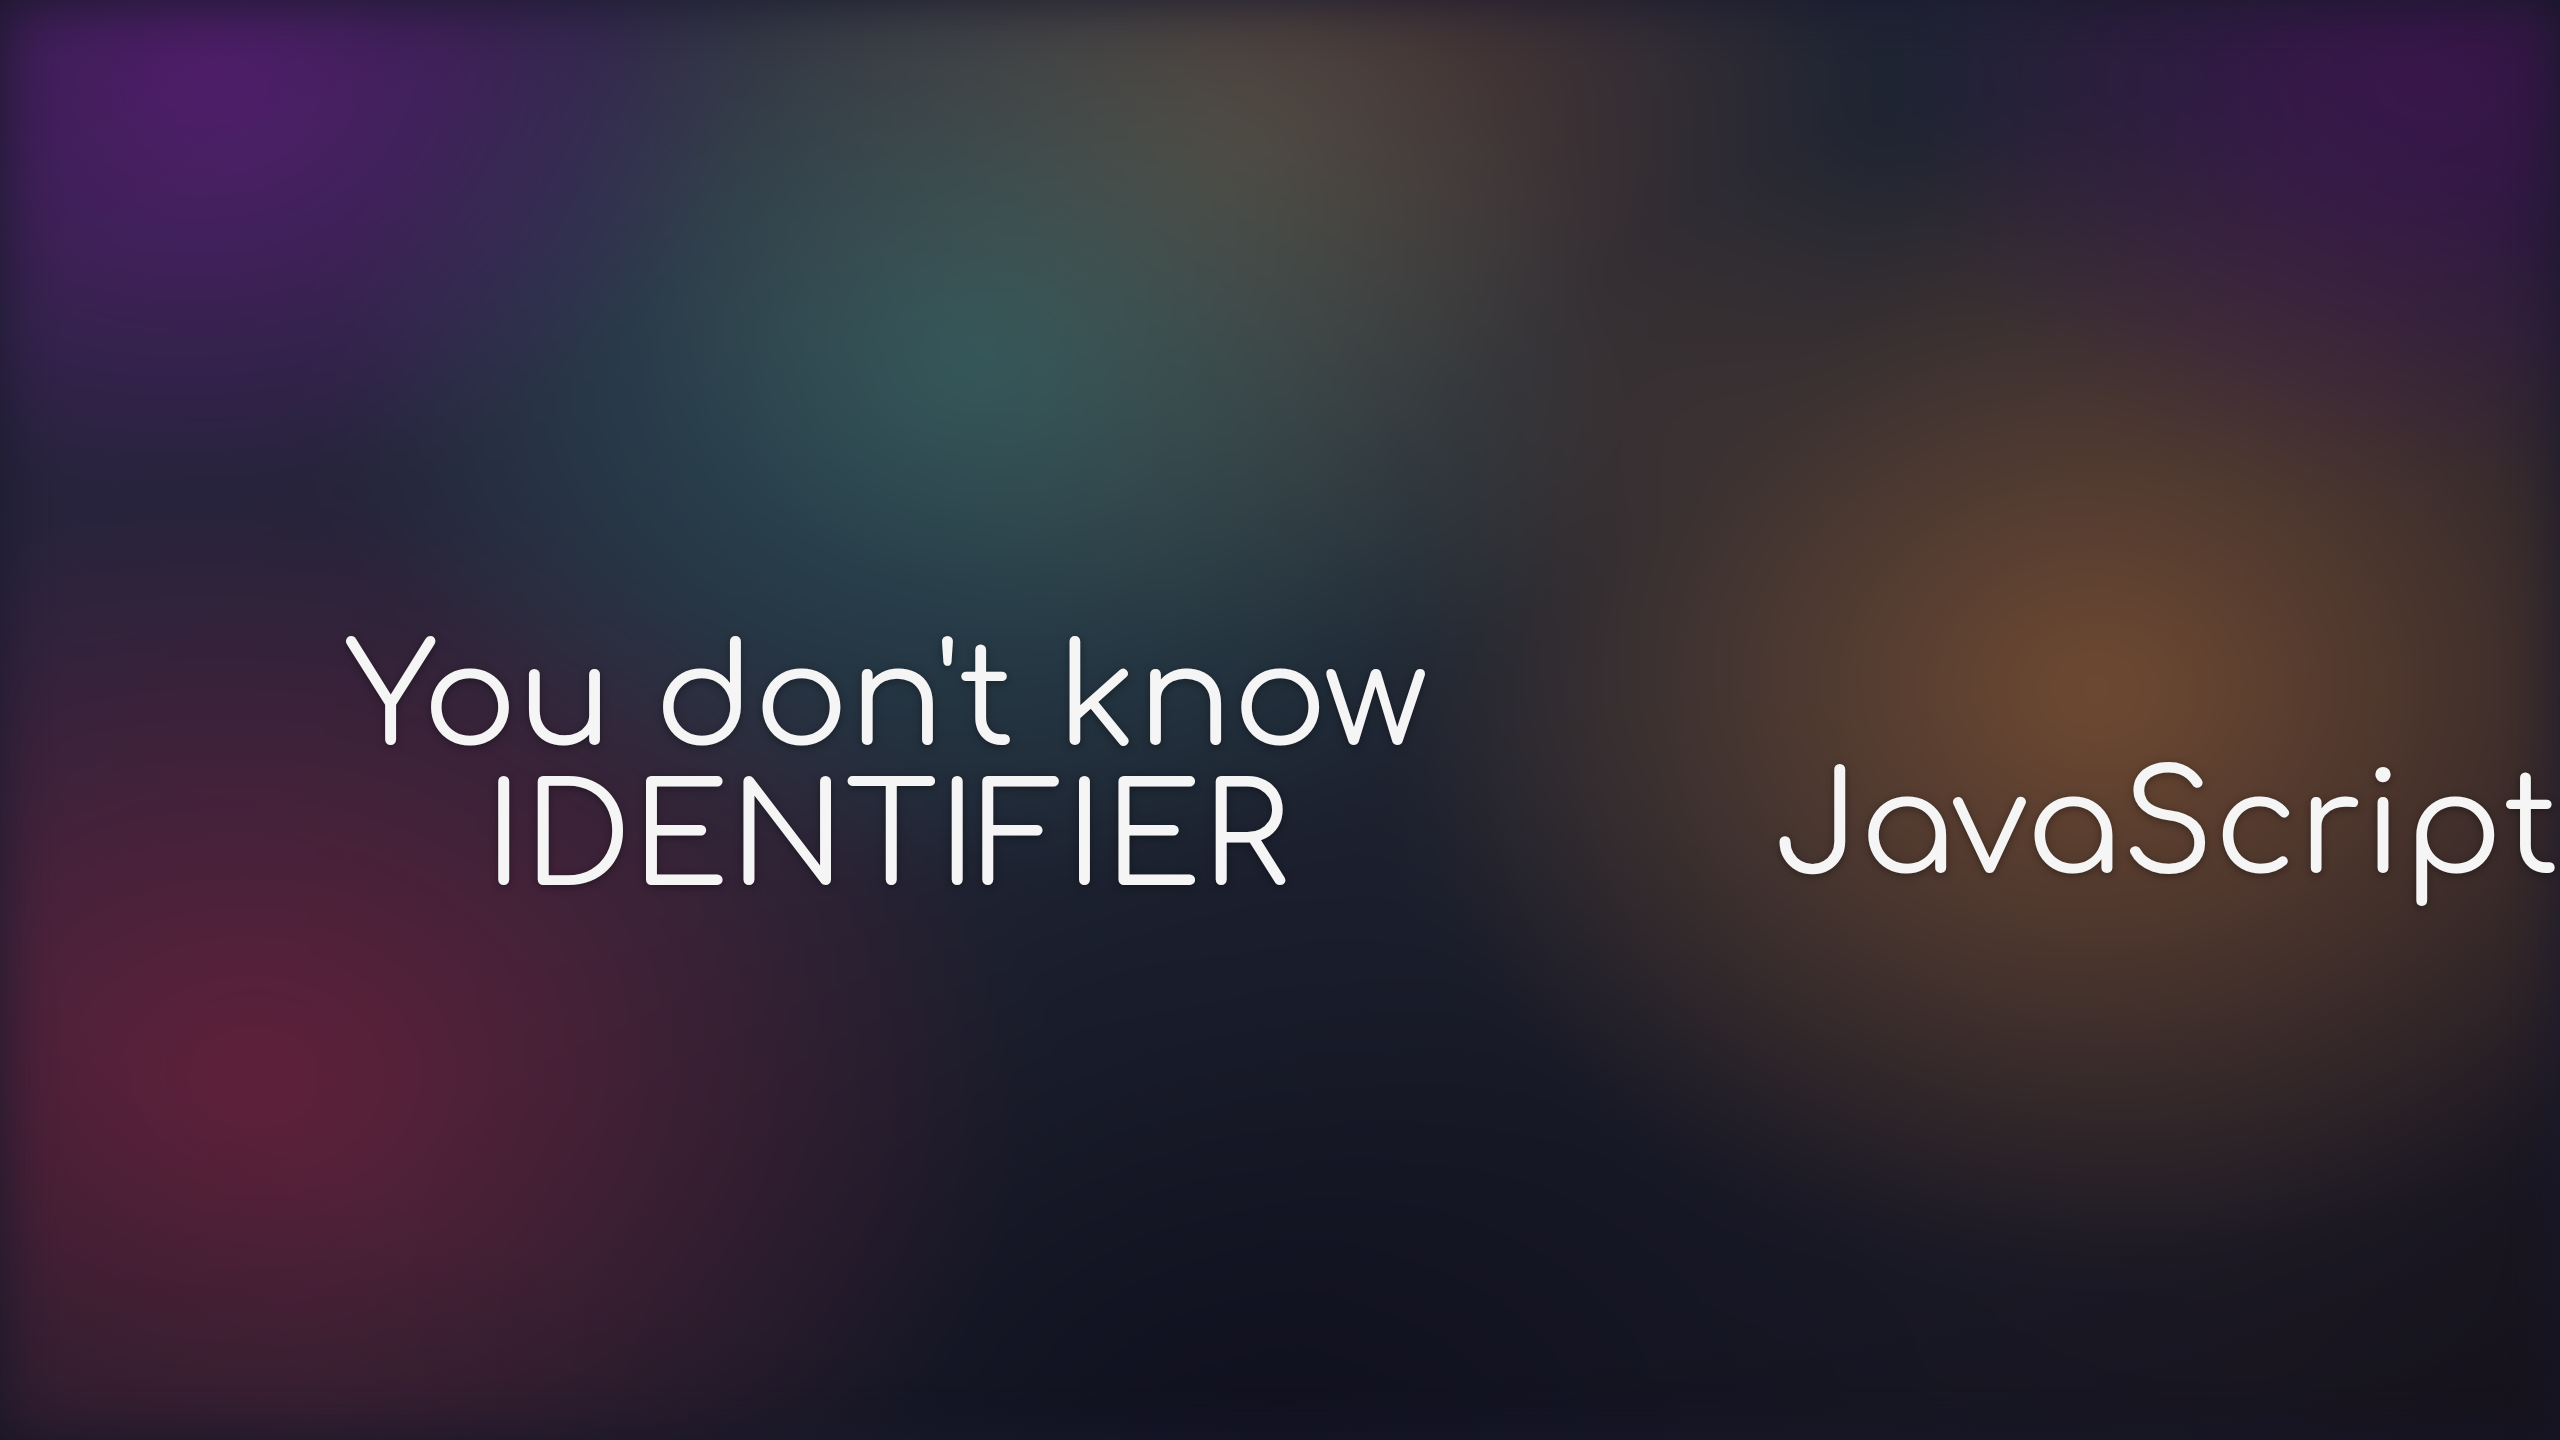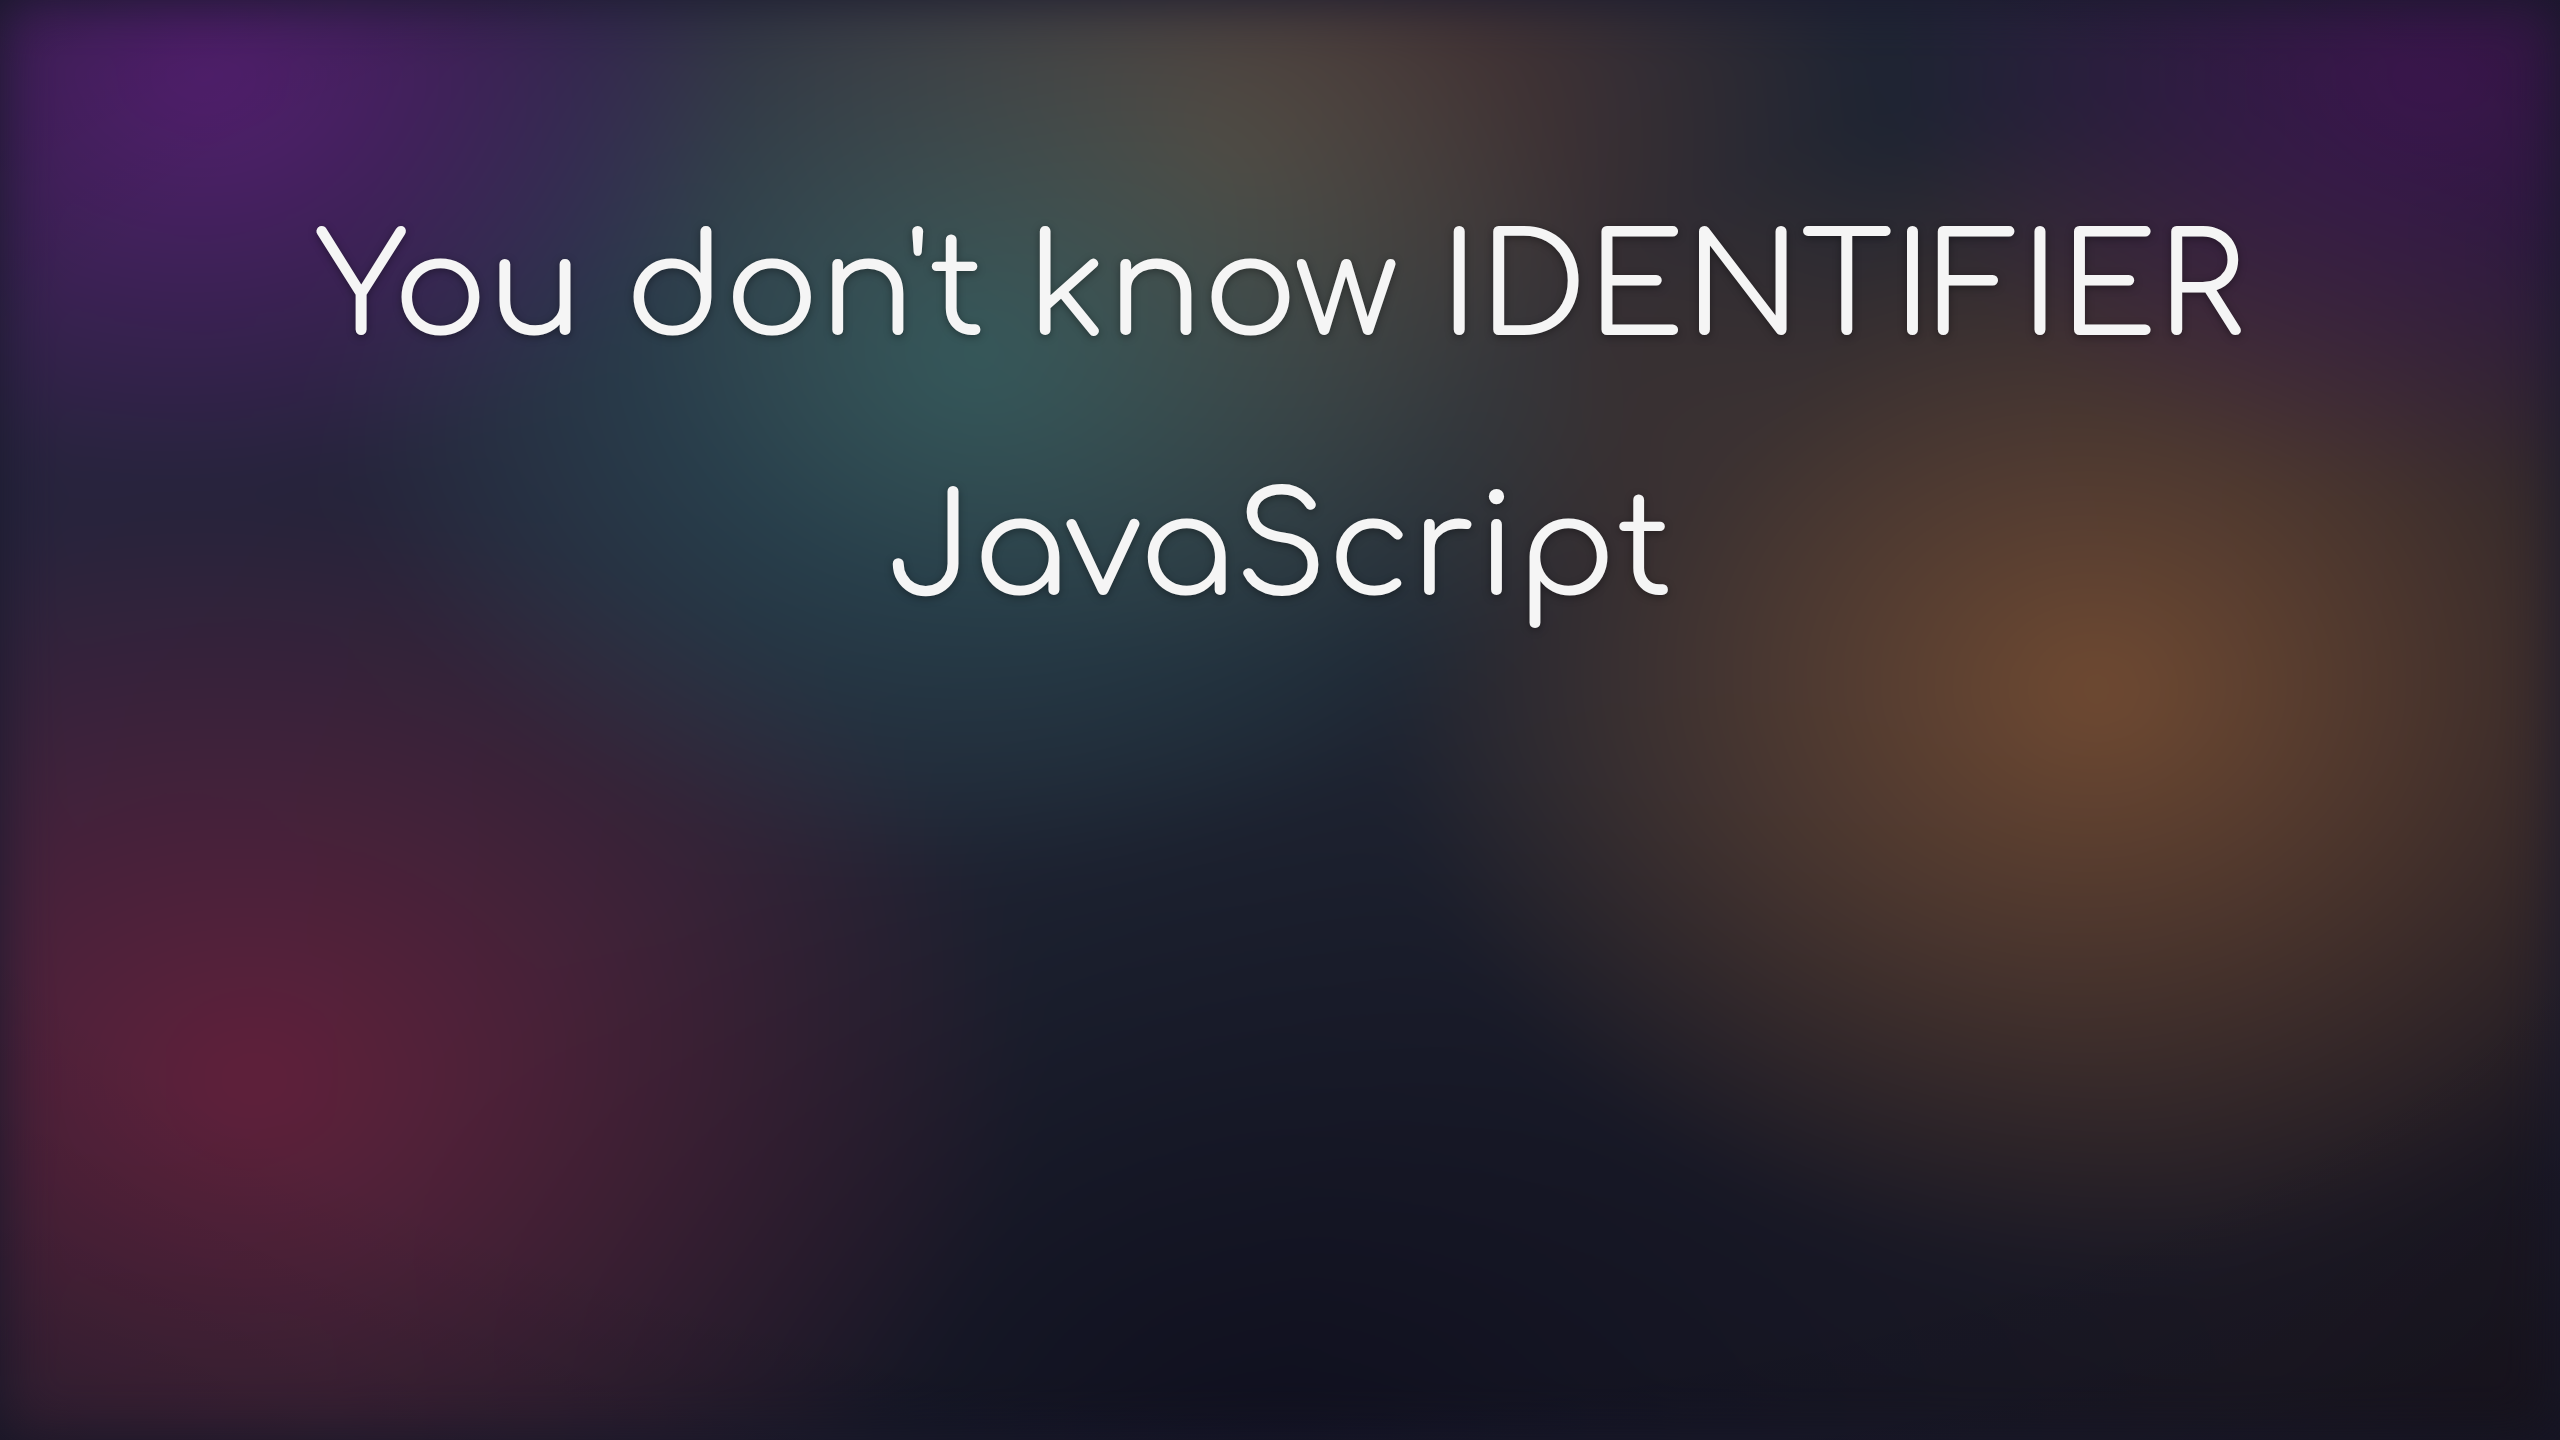--- a/index.html
+++ b/index.html
@@ -34,21 +34,21 @@
   }
   .vignette {
     position: absolute;
     inset: 0;
     background: radial-gradient(ellipse 120% 110% at 50% 45%, rgba(0,0,0,0) 45%, rgba(0,0,0,0.45) 100%);
   }
   .content {
     position: absolute;
     inset: 0;
     display: flex;
-    flex-direction: column;
+    flex-direction: row;
     align-items: center;
     justify-content: flex-start;
     padding-top: 220px;
   }
   .line {
     font-family: "Comfortaa", "Nunito", "Segoe UI", Verdana, Geneva, sans-serif;
     font-weight: 400;
     color: #f5f5f5;
     font-size: 140px;
     line-height: 1.0;

